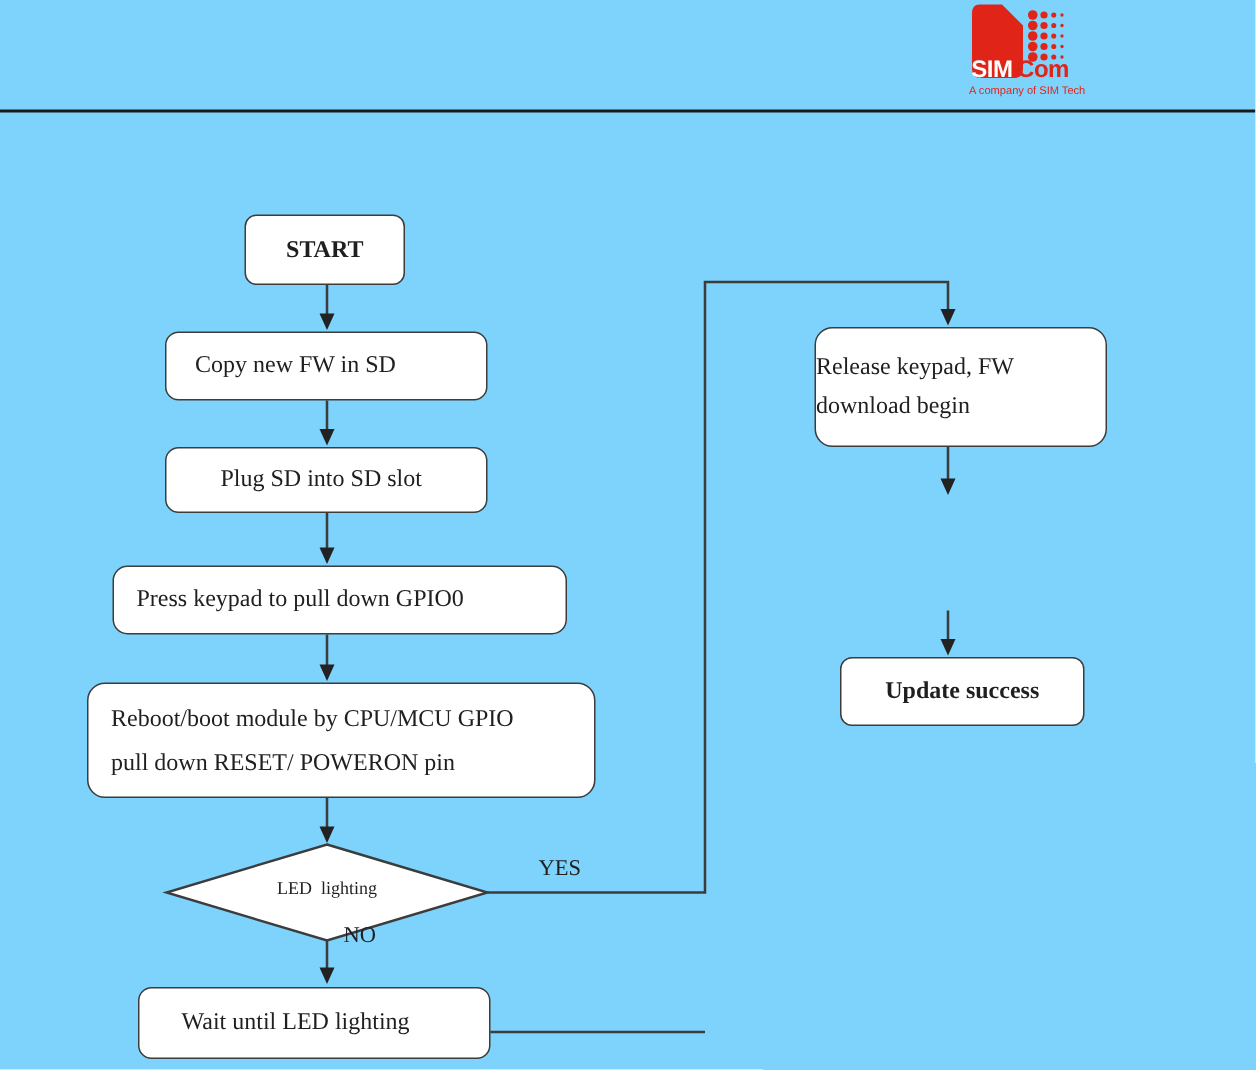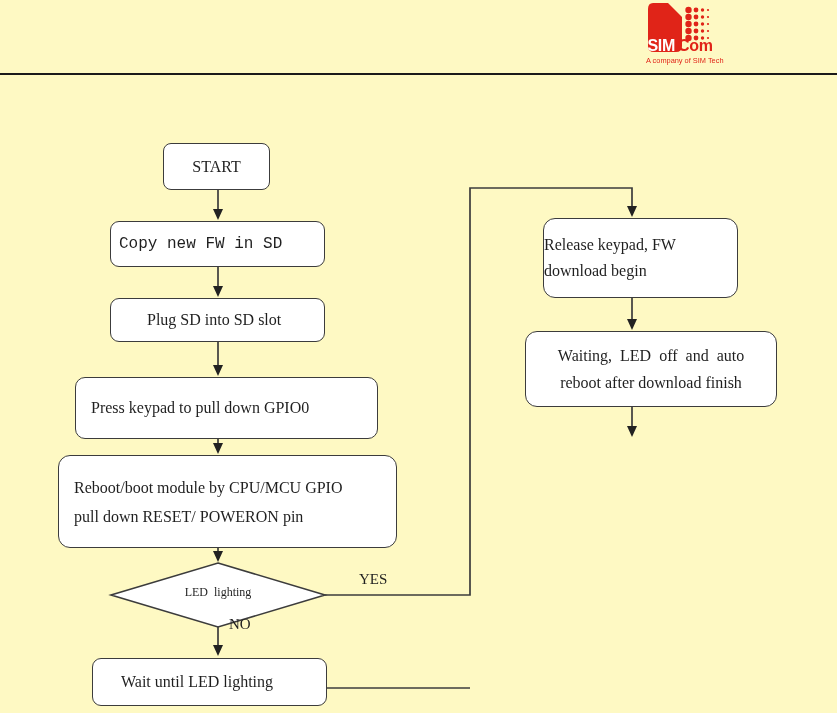--- a/index.html
+++ b/index.html
@@ -1,33 +1,33 @@
 <!DOCTYPE html>
 <html><head>
 <meta charset="utf-8">
 <style>
   html,body{margin:0;padding:0;background:#fff;}
   .page{
-    position:relative;width:837px;height:713px;background:#fef9c3;overflow:hidden;
+    position:relative;width:837px;height:713px;background:#7dd3fc;overflow:hidden;
     font-family:"Liberation Serif","DejaVu Serif",serif;color:#1f1f1f;
   }
   .header-rule{position:absolute;left:0;top:73px;width:837px;height:2px;background:#1a1a1a;}
   .logo{position:absolute;left:643px;top:2px;width:90px;height:64px;}
   .logo text{font-family:"Liberation Sans","DejaVu Sans",sans-serif;}
   .logo .brand{font-weight:bold;font-size:16px;letter-spacing:-0.3px;}
   .logo .tagline{font-size:7.4px;}
   .connectors{position:absolute;left:0;top:0;width:837px;height:713px;pointer-events:none;}
   .node{
     position:absolute;box-sizing:border-box;background:#ffffff;
     border:1.6px solid #3c3c3c;display:flex;flex-direction:column;justify-content:center;
     font-size:16px;line-height:20px;white-space:pre;
   }
   .node span{display:block;}
   .left{align-items:flex-start;text-align:left;}
-  .center{align-items:center;text-align:right;}
+  .center{align-items:center;text-align:right;font-weight:bold;}
   .edge-label{position:absolute;font-size:15px;white-space:pre;}
   .diamond-label{position:absolute;left:138px;top:585px;width:160px;text-align:center;
     font-size:12px;white-space:pre;}
 </style>
 </head>
 <body>
 
 <div class="page">
 
   <svg class="logo" viewBox="0 0 90 64">
@@ -85,50 +85,49 @@
       <polygon points="632,330 627,319 637,319"></polygon>
       <polygon points="632,437 627,426 637,426"></polygon>
     </g>
     <polygon points="218,563 325,595 218,627 111,595" fill="#ffffff" stroke="#3c3c3c" stroke-width="1.6"></polygon>
   </svg>
 
   <div class="node center" style="left:163px;top:143px;width:107px;height:47px;border-radius:8px;">
     <span>START</span>
   </div>
 
-  <div class="node left" style="left:110px;top:221px;width:215px;height:46px;border-radius:9px;padding-left:8px;font-family:Liberation Mono, monospace;">
+  <div class="node left" style="left:110px;top:221px;width:215px;height:46px;border-radius:9px;padding-left:19px;">
     <span>Copy new FW in SD</span>
   </div>
 
   <div class="node left" style="left:110px;top:298px;width:215px;height:44px;border-radius:9px;padding-left:36px;">
     <span>Plug SD into SD slot</span>
   </div>
 
-  <div class="node left" style="left:75px;top:377px;width:303px;height:62px;border-radius:10px;padding-left:15px;">
+  <div class="node left" style="left:75px;top:377px;width:303px;height:46px;border-radius:10px;padding-left:15px;">
     <span>Press keypad to pull down GPIO0</span>
   </div>
 
-  <div class="node left" style="left:58px;top:455px;width:339px;height:93px;border-radius:12px;padding-left:15px;line-height:29px;">
+  <div class="node left" style="left:58px;top:455px;width:339px;height:77px;border-radius:12px;padding-left:15px;line-height:29px;">
     <span>Reboot/boot module by CPU/MCU GPIO</span>
     <span>pull down RESET/ POWERON pin</span>
   </div>
 
   <div class="diamond-label">LED  lighting</div>
 
   <div class="node left" style="left:92px;top:658px;width:235px;height:48px;border-radius:9px;padding-left:28px;">
     <span>Wait until LED lighting</span>
   </div>
 
   <div class="node left" style="left:543px;top:218px;width:195px;height:80px;border-radius:12px;line-height:26px;">
     <span>Release keypad, FW</span>
     <span>download begin</span>
   </div>
 
-  <div class="node center" style="left:525px;top:331px;width:252px;height:76px;border-radius:12px;line-height:27px;">
-    <span>Waiting,  LED  off  and  auto</span>
-    <span>reboot after download finish</span>
+
+  <div class="node center" style="left:560px;top:438px;width:163px;height:46px;border-radius:8px;">
+    <span>Update success</span>
   </div>
-
 
   <div class="edge-label" style="left:359px;top:571px;">YES</div>
   <div class="edge-label" style="left:229px;top:616px;">NO</div>
 
 </div>
 
 </body></html>

